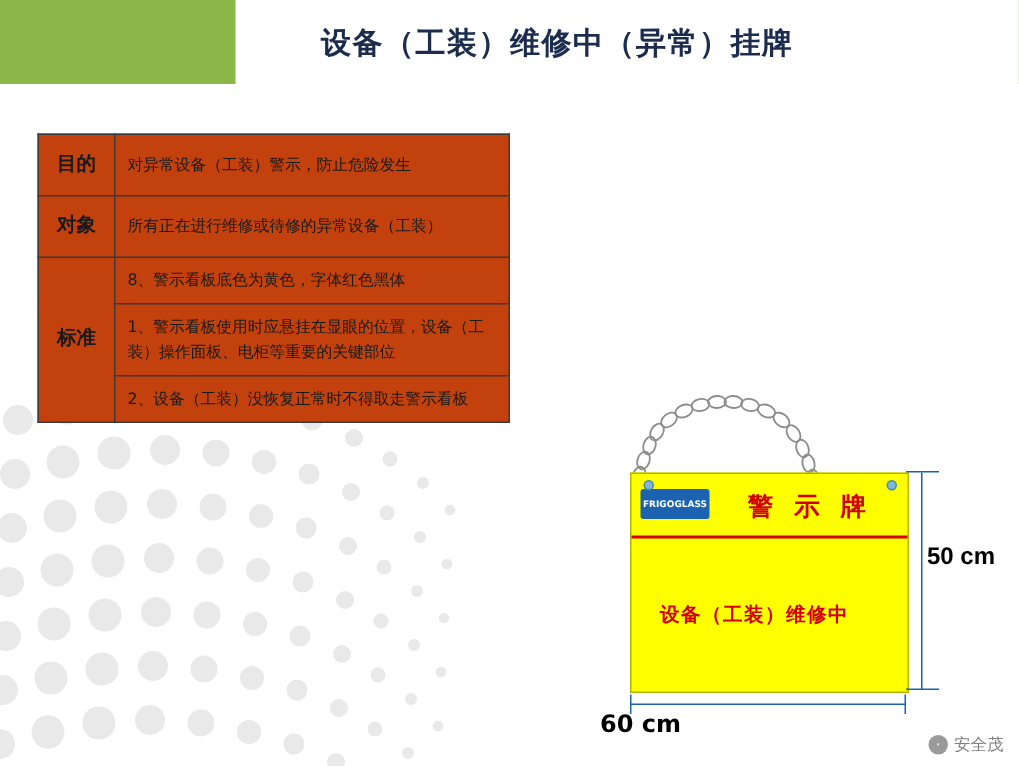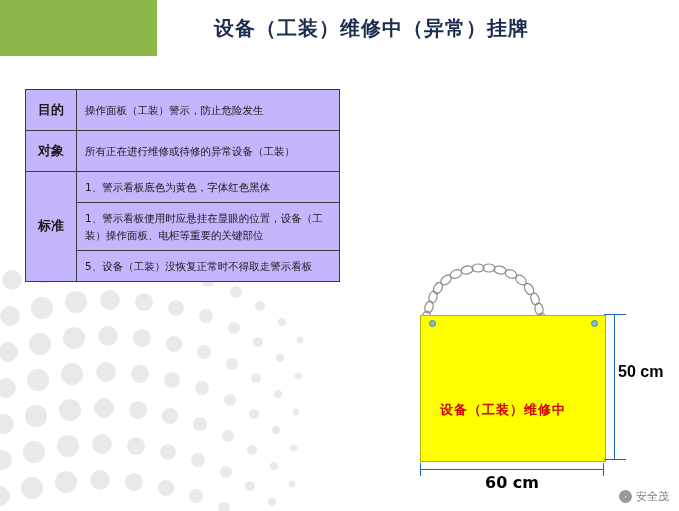--- a/index.html
+++ b/index.html
@@ -27,21 +27,21 @@
   
   .dots{
     position:absolute;left:0;top:250px;width:330px;height:261px;
     overflow:hidden;pointer-events:none;
   }
   .dots svg{display:block;}
   
   .table{
     position:absolute;left:25px;top:89px;width:315px;
     border:1px solid #3b3b3b;border-collapse:collapse;
-    background:#c4b5fd;
+    background:#c2410c;
   }
   .table td{
     border:1px solid #3b3b3b;
     font-size:10.5px;color:#1a1a1a;
     padding:7px 8px;line-height:1.55;
     font-family:"DejaVu Sans","Liberation Sans",sans-serif;
   }
   .table td.lbl{
     width:46px;text-align:center;font-weight:bold;font-size:13px;
     vertical-align:middle;padding:7px 2px;
@@ -93,21 +93,21 @@
   .dim-v-label{
     position:absolute;left:218px;top:108px;
     font-size:16px;font-weight:bold;color:#000;
     font-family:Liberation Sans, sans-serif;
     white-space:nowrap;
   }
   .dim-h{position:absolute;left:20px;top:214px;width:184px;height:1px;background:#1b63b0;}
   .dim-h-cap-l{position:absolute;left:20px;top:208px;width:1px;height:13px;background:#1b63b0;}
   .dim-h-cap-r{position:absolute;left:203px;top:208px;width:1px;height:13px;background:#1b63b0;}
   .dim-h-label{
-    position:absolute;left:0px;top:218px;width:224px;text-align:center;
+    position:absolute;left:0px;top:218px;width:224px;text-align:left;
     font-size:16px;font-weight:bold;color:#000;
     font-family:"DejaVu Sans","Liberation Sans",sans-serif;
   }
   
   .footer-wm{
     position:absolute;right:10px;bottom:7px;
     display:flex;align-items:center;gap:4px;
     color:#808080;font-size:11px;
     font-family:"DejaVu Sans","Liberation Sans",sans-serif;
   }
@@ -201,35 +201,35 @@
     <circle cx="196" cy="246" r="7"></circle>
         <circle cx="224" cy="258" r="6"></circle>
   </g>
 </svg>
 </div>
 
 <table class="table">
   <tbody>
     <tr>
       <td class="lbl row-h1">目的</td>
-      <td class="val row-h1">操作面板（工装）警示，防止危险发生</td>
+      <td class="val row-h1">对异常设备（工装）警示，防止危险发生</td>
     </tr>
     <tr>
       <td class="lbl row-h2">对象</td>
       <td class="val row-h2">所有正在进行维修或待修的异常设备（工装）</td>
     </tr>
     <tr>
       <td class="lbl" rowspan="3">标准</td>
-      <td class="val">1、警示看板底色为黄色，字体红色黑体</td>
+      <td class="val">8、警示看板底色为黄色，字体红色黑体</td>
     </tr>
     <tr>
       <td class="val">1、警示看板使用时应悬挂在显眼的位置，设备（工装）操作面板、电柜等重要的关键部位</td>
     </tr>
     <tr>
-      <td class="val">5、设备（工装）没恢复正常时不得取走警示看板</td>
+      <td class="val">2、设备（工装）没恢复正常时不得取走警示看板</td>
     </tr>
   </tbody>
 </table>
 
 <div class="sign-area">
 
   <svg class="chain" width="230" height="90" viewBox="0 0 230 90" xmlns="http://www.w3.org/2000/svg">
     <g fill="none" stroke="#8c8c8c" stroke-width="1.2">
       <ellipse cx="26" cy="62" rx="4" ry="6" transform="rotate(20 26 62)"></ellipse>
       <ellipse cx="29" cy="52" rx="4" ry="6" transform="rotate(18 29 52)"></ellipse>
@@ -244,20 +244,24 @@
       <ellipse cx="111" cy="19" rx="4" ry="6" transform="rotate(112 111 19)"></ellipse>
       <ellipse cx="121" cy="25" rx="4" ry="6" transform="rotate(128 121 25)"></ellipse>
       <ellipse cx="129" cy="34" rx="4" ry="6" transform="rotate(148 129 34)"></ellipse>
       <ellipse cx="135" cy="44" rx="4" ry="6" transform="rotate(162 135 44)"></ellipse>
       <ellipse cx="139" cy="54" rx="4" ry="6" transform="rotate(168 139 54)"></ellipse>
       <ellipse cx="142" cy="64" rx="4" ry="6" transform="rotate(172 142 64)"></ellipse>
     </g>
   </svg>
 
   <div class="board">
+    <div class="board-top">
+      <div class="logo">FRIGOGLASS</div>
+      <div class="warn-title">警 示 牌</div>
+    </div>
     <div class="screw" style="left:8px;top:4px;"></div>
     <div class="screw" style="left:170px;top:4px;"></div>
     <div class="board-body">
       <div>设备（工装）维修中</div>
     </div>
   </div>
 
   <div class="dim-v-lead-t"></div>
   <div class="dim-v-lead-b"></div>
   <div class="dim-v"></div>

